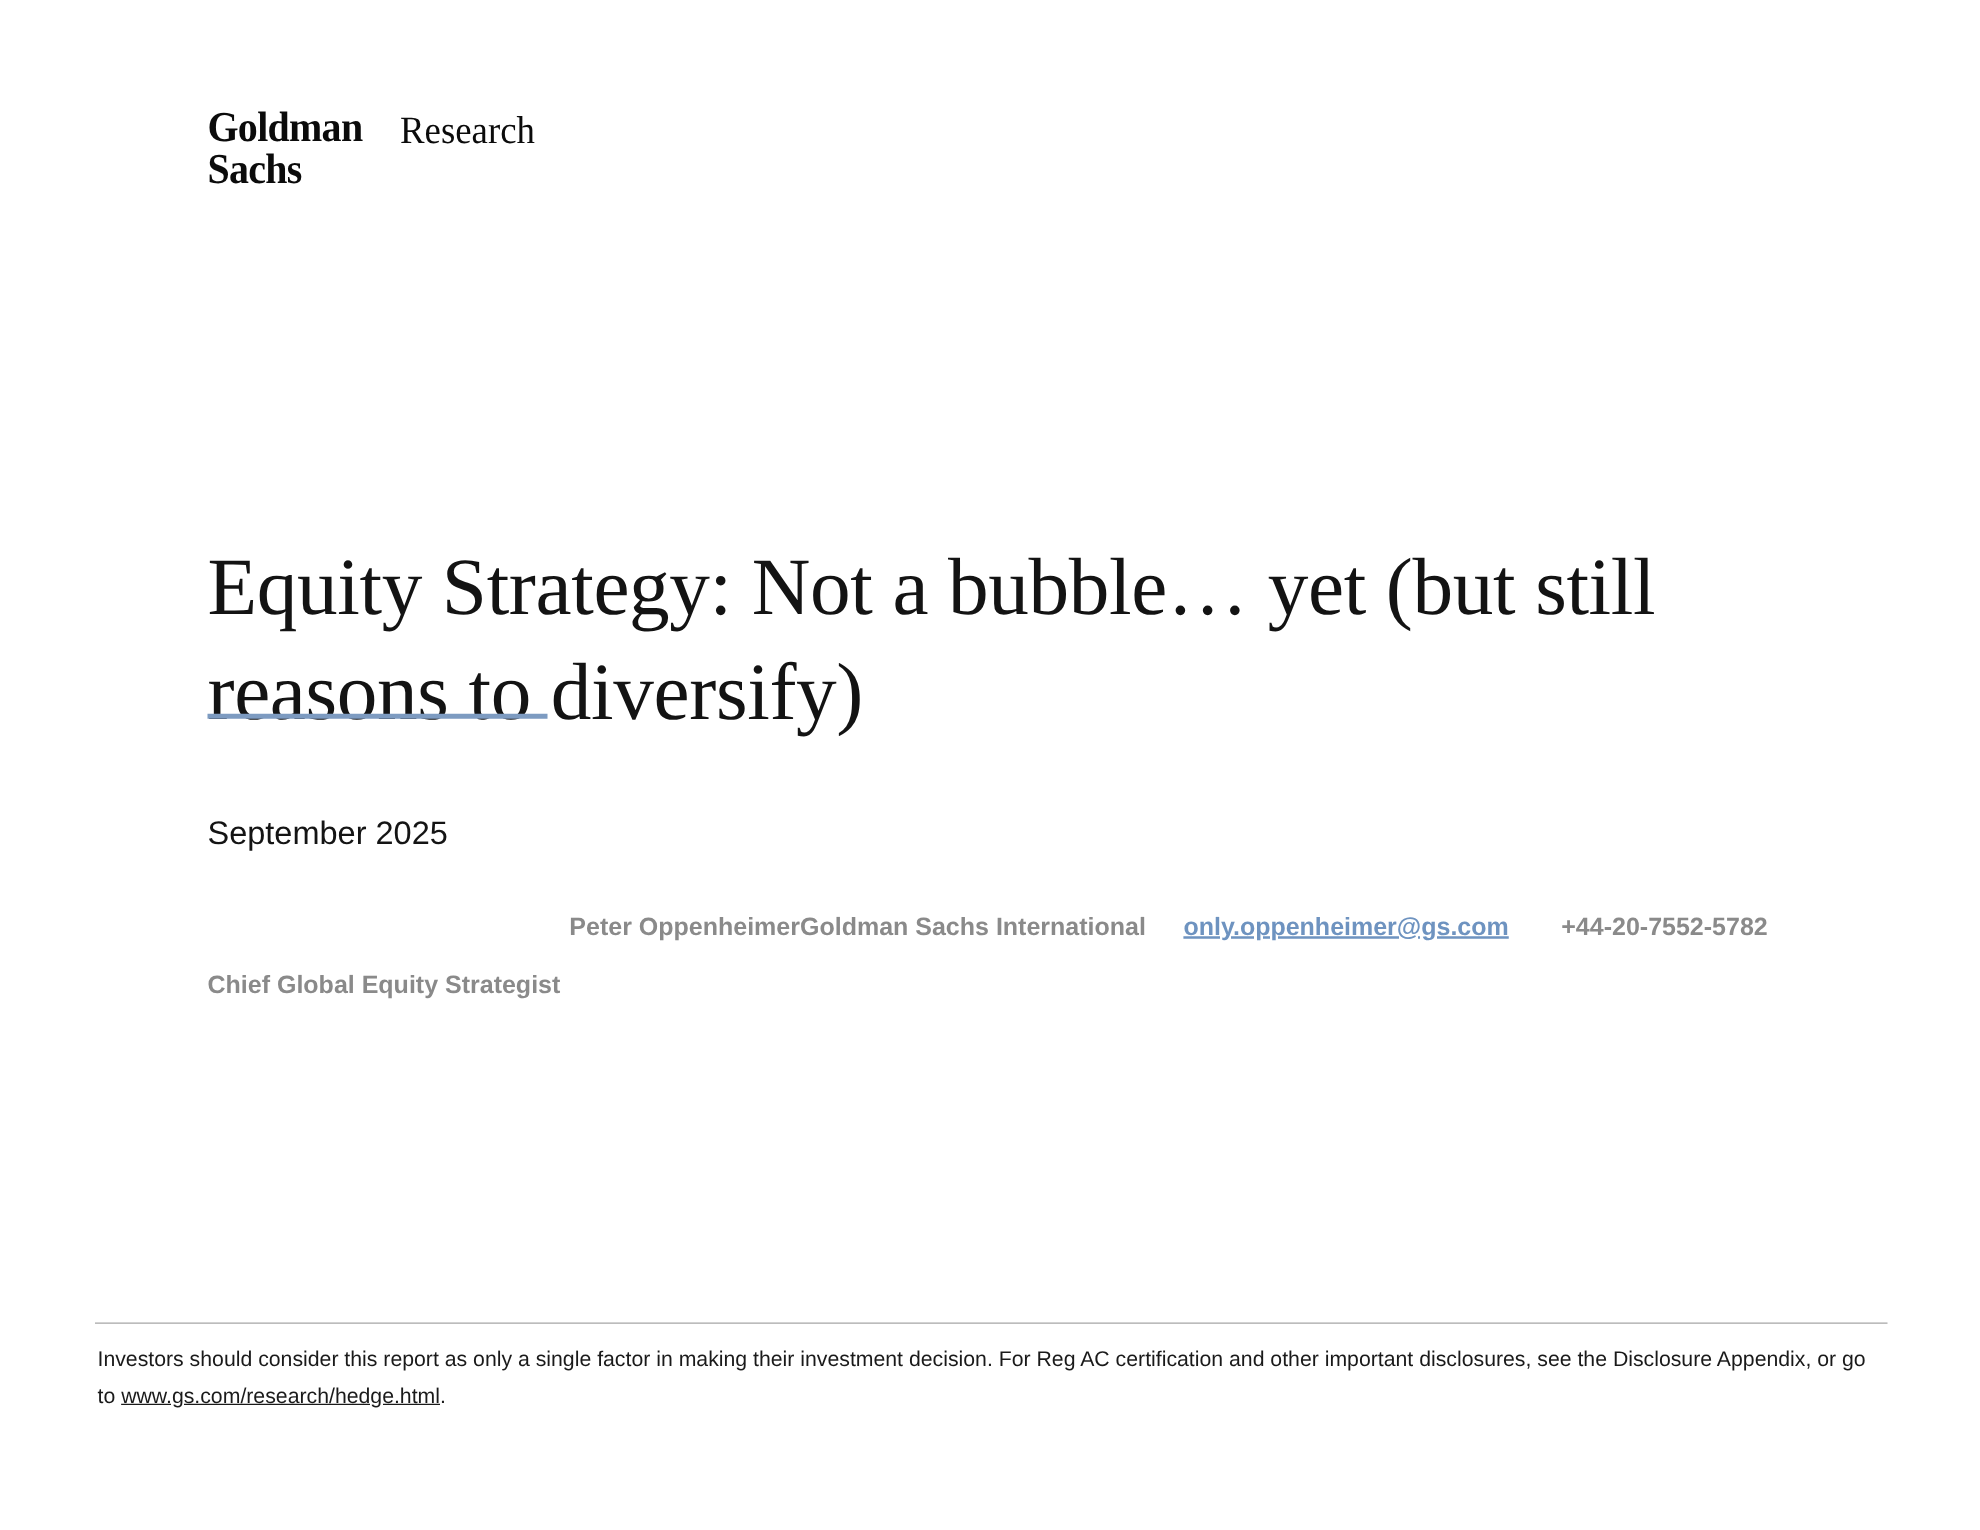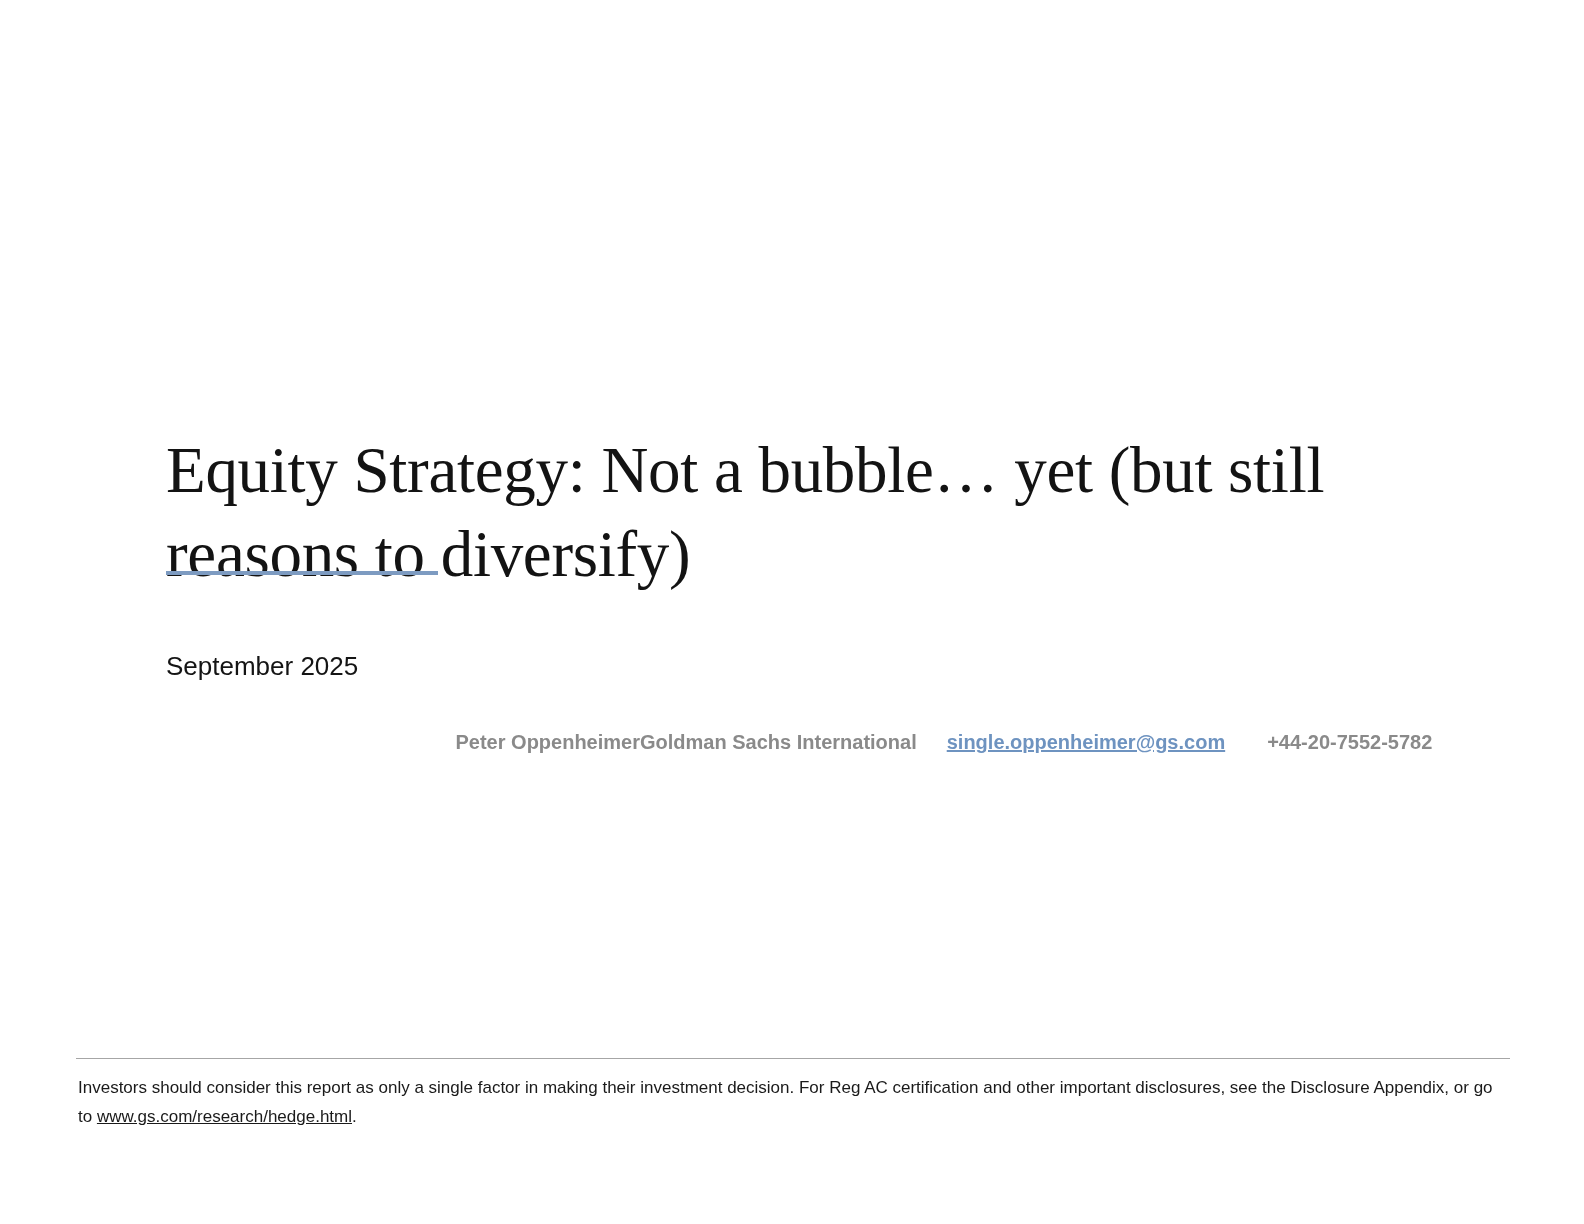--- a/index.html
+++ b/index.html
@@ -153,33 +153,41 @@
   .footer-link {
     color: #1a1a1a;
     text-decoration: underline;
   }
 </style>
 </head>
 <body>
 
 <div class="page">
 
+  <div class="logo">
+    <div class="logo-gs">Goldman
+Sachs</div>
+    <div class="logo-research">Research</div>
+  </div>
 
   <h1 class="title">Equity Strategy: Not a bubble… yet (but still reasons to diversify)</h1>
 
   <div class="accent-rule"></div>
 
   <div class="date">September 2025</div>
 
   <div class="author-block">
     <div class="author-row">
       <div class="author-name">Peter Oppenheimer</div>
       <div class="org">Goldman Sachs International</div>
-      <a class="email" href="#">single.oppenheimer@gs.com</a>
+      <a class="email" href="#">only.oppenheimer@gs.com</a>
       <div class="phone">+44-20-7552-5782</div>
+    </div>
+    <div class="author-row">
+      <div class="author-title">Chief Global Equity Strategist</div>
     </div>
   </div>
 
   <div class="footer-rule"></div>
 
   <div class="footer-text"><span>Investors should consider this report as only a single factor in making their investment decision. For Reg AC certification and other important disclosures, see the Disclosure Appendix, or go to </span><a class="footer-link" href="#">www.gs.com/research/hedge.html</a><span>.</span></div>
 
 </div>
 
 </body></html>

